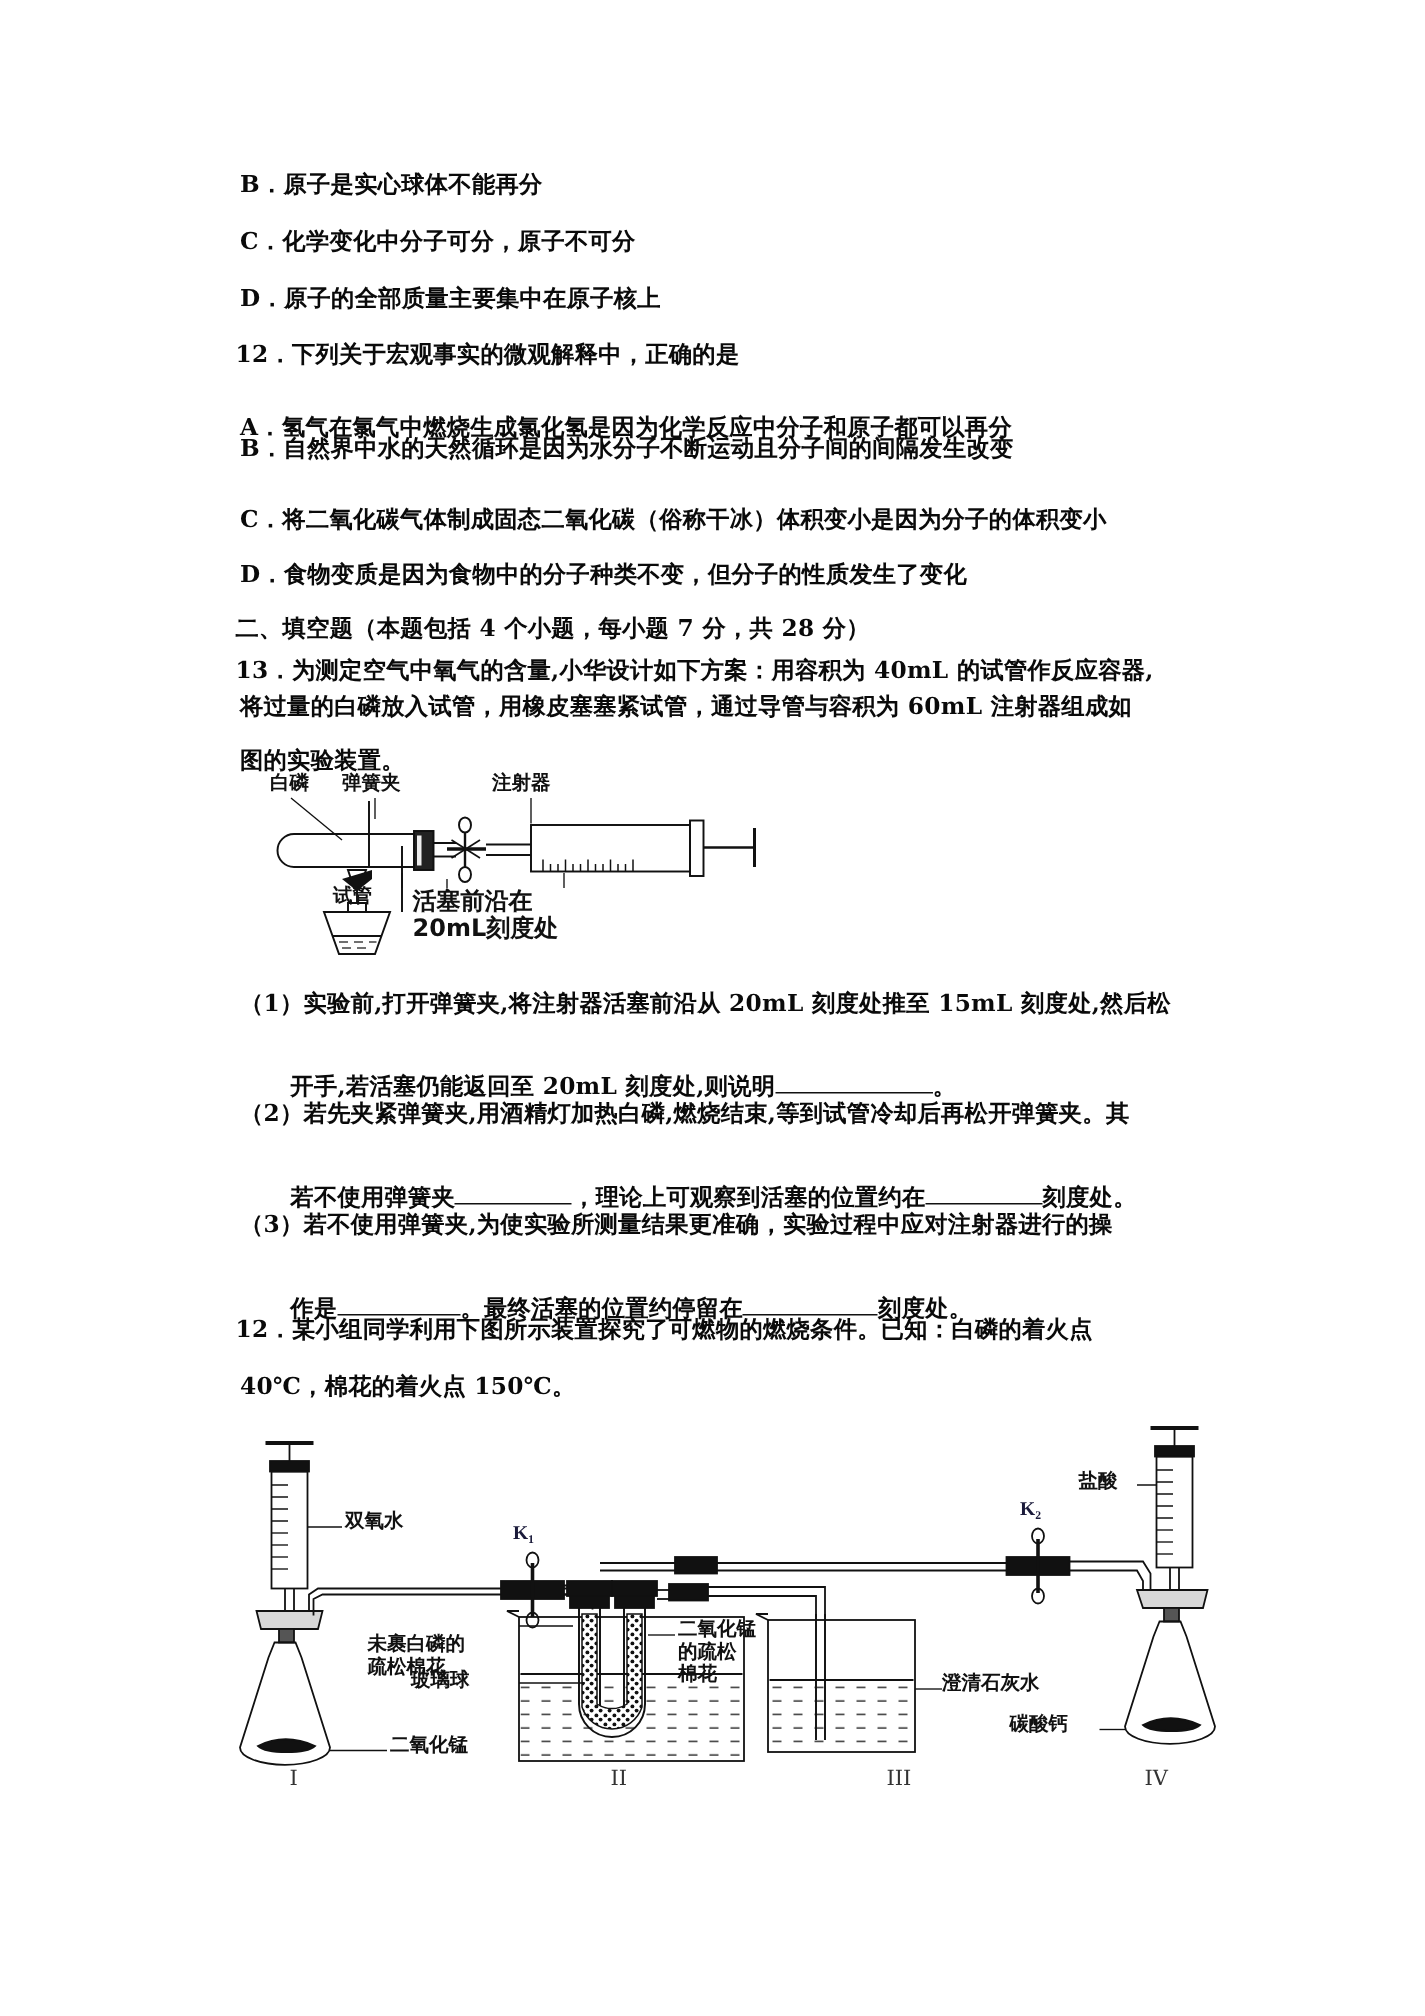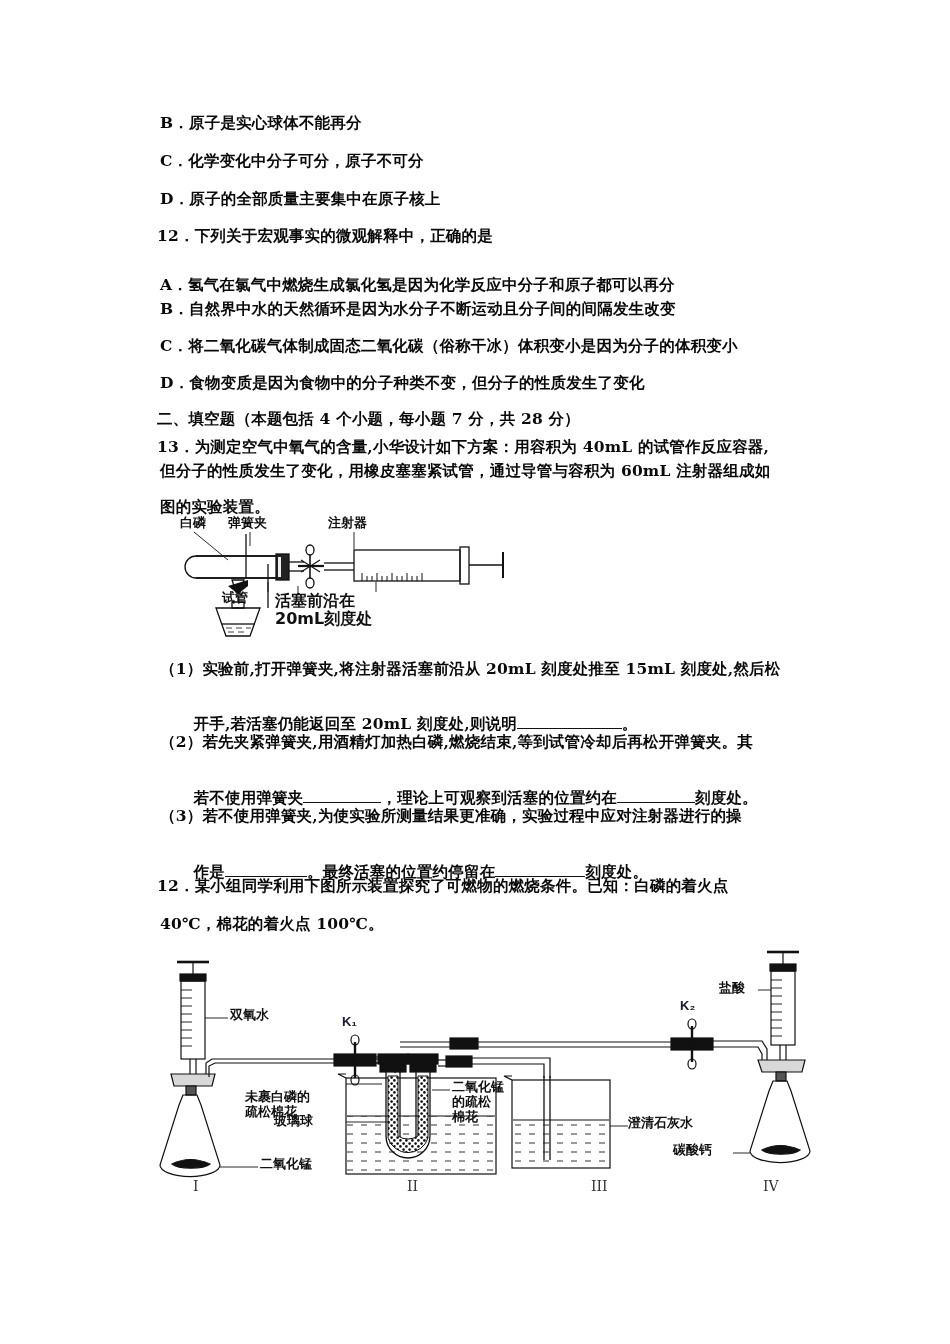--- a/index.html
+++ b/index.html
@@ -62,62 +62,62 @@
   }
   .dlabel.small { font-size: 16px; }
   .rn {
     position: absolute;
     font-family: "DejaVu Serif", "Liberation Serif", serif;
     font-size: 14px;
     color: #333;
   }
   .kvalve {
     position: absolute;
-    font-family: Liberation Sans, sans-serif;
+    font-family: Liberation Serif, serif;
     font-size: 13px;
     font-weight: 700;
     color: #1a1a3a;
   }
 </style>
 </head>
 <body>
 
 <div class="page">
 
   <div>
     <div class="txt" style="left:160px;top:75px">B．原子是实心球体不能再分</div>
     <div class="txt" style="left:160px;top:113px">C．化学变化中分子可分，原子不可分</div>
     <div class="txt" style="left:160px;top:151px">D．原子的全部质量主要集中在原子核上</div>
     <div class="txt" style="left:157px;top:188px">12．下列关于宏观事实的微观解释中，正确的是</div>
     <div class="txt" style="left:160px;top:237px">A．氢气在氯气中燃烧生成氯化氢是因为化学反应中分子和原子都可以再分</div>
-    <div class="txt" style="left:160px;top:261px">B．自然界中水的天然循环是因为水分子不断运动且分子间的间隔发生改变</div>
+    <div class="txt" style="left:160px;top:251px">B．自然界中水的天然循环是因为水分子不断运动且分子间的间隔发生改变</div>
     <div class="txt" style="left:160px;top:298px">C．将二氧化碳气体制成固态二氧化碳（俗称干冰）体积变小是因为分子的体积变小</div>
     <div class="txt" style="left:160px;top:335px">D．食物变质是因为食物中的分子种类不变，但分子的性质发生了变化</div>
     <div class="txt" style="left:157px;top:371px">二、填空题（本题包括 4 个小题，每小题 7 分，共 28 分）</div>
     <div class="txt" style="left:157px;top:399px">13．为测定空气中氧气的含量,小华设计如下方案：用容积为 40mL 的试管作反应容器,</div>
-    <div class="txt" style="left:160px;top:423px">但分子的性质发生了变化，用橡皮塞塞紧试管，通过导管与容积为 60mL 注射器组成如</div>
+    <div class="txt" style="left:160px;top:423px">将过量的白磷放入试管，用橡皮塞塞紧试管，通过导管与容积为 60mL 注射器组成如</div>
     <div class="txt" style="left:160px;top:459px">图的实验装置。</div>
 
     <div class="txt" style="left:160px;top:621px">（1）实验前,打开弹簧夹,将注射器活塞前沿从 20mL 刻度处推至 15mL 刻度处,然后松</div>
     <div class="txt" style="left:160px;top:657px">
       <span>开手,若活塞仍能返回至 20mL 刻度处,则说明</span><span class="blank" style="width:105px;height:15px"></span><span>。</span>
     </div>
 
     <div class="txt" style="left:160px;top:694px">（2）若先夹紧弹簧夹,用酒精灯加热白磷,燃烧结束,等到试管冷却后再松开弹簧夹。其</div>
     <div class="txt" style="left:160px;top:731px">
       <span>若不使用弹簧夹</span><span class="blank" style="width:78px;height:15px"></span><span>，理论上可观察到活塞的位置约在</span><span class="blank" style="width:78px;height:15px"></span><span>刻度处。</span>
     </div>
 
     <div class="txt" style="left:160px;top:768px">（3）若不使用弹簧夹,为使实验所测量结果更准确，实验过程中应对注射器进行的操</div>
     <div class="txt" style="left:160px;top:805px">
       <span>作是</span><span class="blank" style="width:82px;height:15px"></span><span>。最终活塞的位置约停留在</span><span class="blank" style="width:90px;height:15px"></span><span>刻度处。</span>
     </div>
 
     <div class="txt" style="left:157px;top:838px">12．某小组同学利用下图所示装置探究了可燃物的燃烧条件。已知：白磷的着火点</div>
-    <div class="txt" style="left:160px;top:876px">40℃，棉花的着火点 100℃。</div>
+    <div class="txt" style="left:160px;top:876px">40℃，棉花的着火点 150℃。</div>
   </div>
 
   <div id="diagram1">
     <svg width="420" height="132" viewBox="0 0 420 132">
       <g stroke="#111" fill="none" stroke-width="1.3">
 
         <path d="M38 40 a11 11 0 0 0 0 22 L122 62 L122 40 Z"></path>
         <line x1="38" y1="40" x2="122" y2="40"></line>
         <line x1="38" y1="62" x2="122" y2="62"></line>
 

